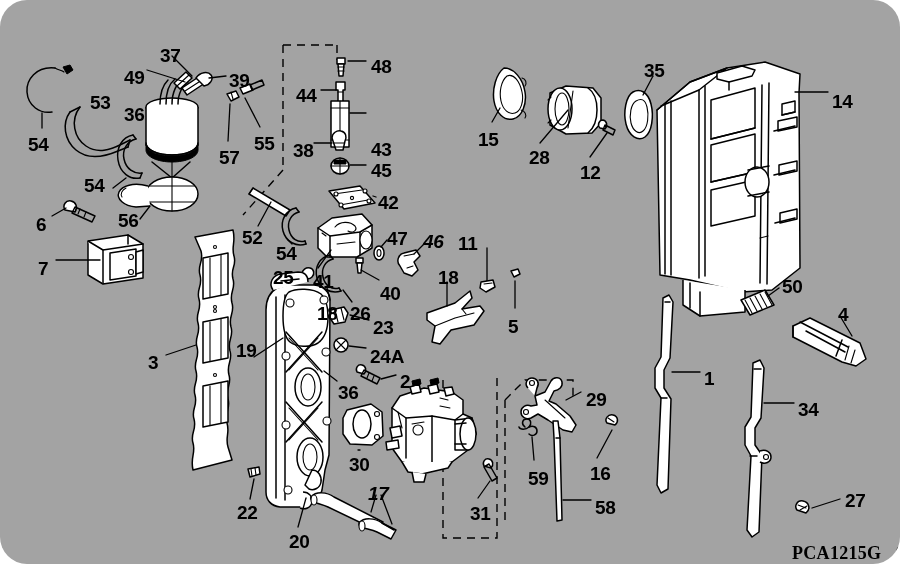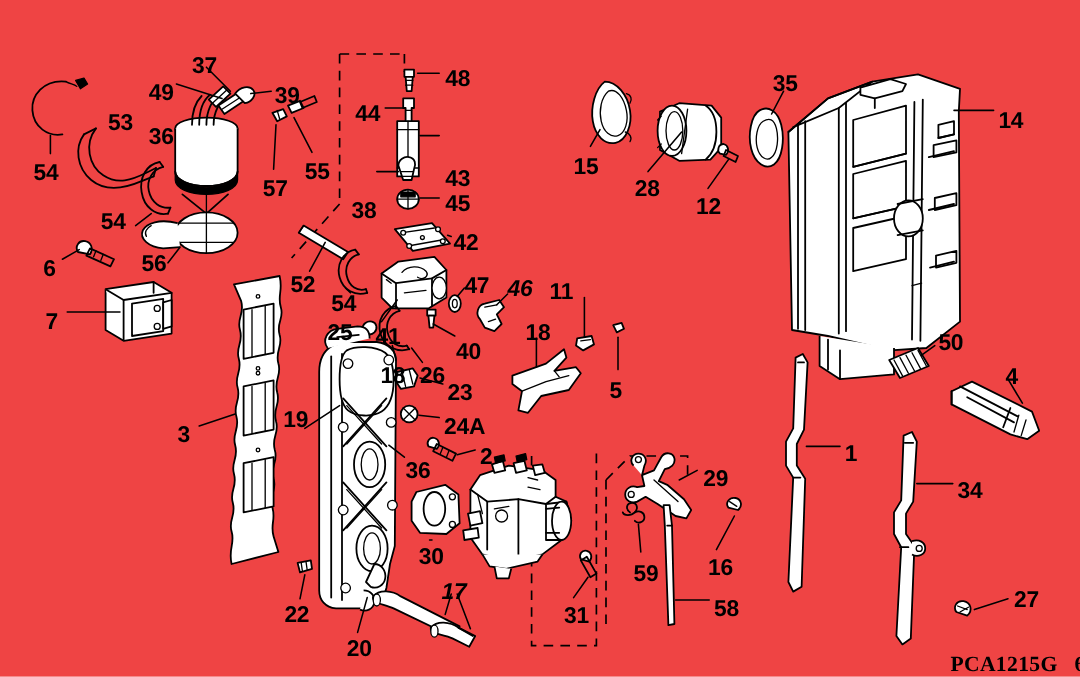--- a/index.html
+++ b/index.html
@@ -1,22 +1,23 @@
 <!DOCTYPE html>
 <html><head>
 <meta charset="utf-8">
 <title>Parts Diagram PCA1215G</title>
 <style>
   html,body{margin:0;padding:0;background:#ffffff;}
   body{font-family:"Liberation Sans", sans-serif;}
   #sheet{
     position:relative;
     width:900px;height:564px;
-    background:#ef4444;
+    background:#a3a3a3;
     overflow:hidden;
+    border-radius:27px;
   }
   #art{position:absolute;left:0;top:0;width:900px;height:564px;}
   .cal{
     position:absolute;
     font-family:"Liberation Sans", sans-serif;
     font-weight:bold;
     font-size:19px;
     color:#000000;
     line-height:1;
     white-space:nowrap;
@@ -532,21 +533,21 @@
   <div class="cal" style="left:124px;top:105px;">36</div>
   <div class="cal" style="left:371px;top:112px;margin-top:28px;">43</div>
   <div class="cal" style="left:644px;top:61px;">35</div>
   <div class="cal" style="left:832px;top:92px;">14</div>
   <div class="cal" style="left:478px;top:130px;">15</div>
   <div class="cal" style="left:529px;top:148px;">28</div>
   <div class="cal" style="left:580px;top:163px;">12</div>
   <div class="cal" style="left:28px;top:135px;">54</div>
   <div class="cal" style="left:219px;top:148px;">57</div>
   <div class="cal" style="left:254px;top:134px;">55</div>
-  <div class="cal" style="left:293px;top:141px;margin-top:26px;">38</div>
+  <div class="cal" style="left:293px;top:141px;">38</div>
   <div class="cal" style="left:371px;top:161px;">45</div>
   <div class="cal" style="left:84px;top:176px;">54</div>
   <div class="cal" style="left:118px;top:211px;">56</div>
   <div class="cal" style="left:36px;top:215px;">6</div>
   <div class="cal" style="left:378px;top:193px;">42</div>
   <div class="cal" style="left:242px;top:228px;">52</div>
   <div class="cal" style="left:276px;top:244px;">54</div>
   <div class="cal" style="left:387px;top:229px;">47</div>
   <div class="cal" style="left:423px;top:232px;font-style:italic;">46</div>
   <div class="cal" style="left:38px;top:259px;">7</div>

